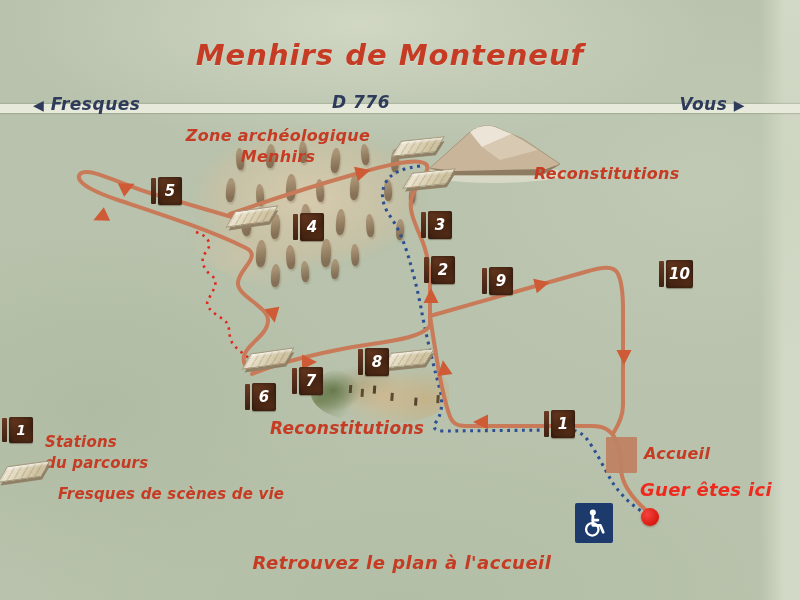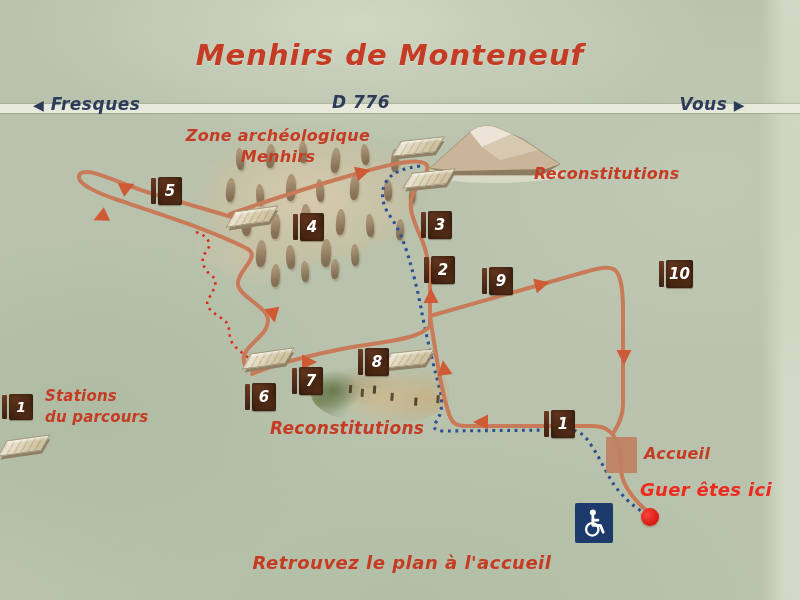--- a/index.html
+++ b/index.html
@@ -77,21 +77,21 @@
   .accueil-rect{position:absolute;left:606px;top:437px;width:31px;height:36px;background:var(--accueil-brown);opacity:.95;border-radius:1px;}
   .parking-rect{position:absolute;left:636px;top:505px;width:110px;height:54px;background:var(--parking-green);
     box-shadow:inset 0 0 8px rgba(70,80,55,.25);}
   .parking-label{position:absolute;left:24px;top:14px;font:italic bold 20px "DejaVu Sans",sans-serif;color:#fff;letter-spacing:1px;}
   .you-dot{position:absolute;left:641px;top:508px;width:18px;height:18px;border-radius:50%;
     background:radial-gradient(circle at 35% 35%, #f4453c, #d91810 70%);box-shadow:0 1px 2px rgba(100,20,10,.4);}
   .wheelchair{position:absolute;left:575px;top:503px;width:38px;height:40px;background:var(--wheelchair-navy);
     border-radius:2px;display:flex;align-items:center;justify-content:center;}
   
   .legend-row{position:absolute;display:flex;align-items:center;gap:12px;}
-  .legend-text{font:italic bold 15px "DejaVu Sans",sans-serif;color:var(--accent-red);line-height:1.4;letter-spacing:.2px;}
+  .legend-text{font:italic bold 15px "DejaVu Sans",sans-serif;color:var(--accent-red);line-height:1.4;letter-spacing:.2px;margin-top:46px;}
   .dots-blue-swatch{width:44px;border-top:4px dotted var(--dots-blue);height:0;}
   .dots-red-swatch{width:46px;border-top:3px dotted var(--dots-red);height:0;}
   .legend-station .st-bar{height:24px;}
   .legend-station .st-num{height:26px;line-height:26px;font-size:14px;}
   .legend-fresque{position:relative;transform:rotate(-8deg) skewX(-38deg);margin-left:2px;}
   svg.paths{position:absolute;left:0;top:0;}
   .p-orange{stroke:var(--path-orange);stroke-width:4;fill:none;stroke-linecap:round;stroke-linejoin:round;}
   .p-blue{stroke:var(--dots-blue);stroke-width:3.1;fill:none;stroke-dasharray:2.8 4.6;}
   .p-red{stroke:var(--dots-red);stroke-width:2.6;fill:none;stroke-dasharray:2.4 4.6;}
   .arrow{fill:var(--arrow-orange);}
@@ -259,16 +259,17 @@
       <span class="st-bar"></span>
       <span class="st-num">1</span>
     </span>
     <span class="legend-text">
       <div>Stations</div>
       <div>du parcours</div>
     </span>
   </div>
   <div class="legend-row" style="left:0px;top:438px;">
     <span class="fresque legend-fresque"></span>
+    <span class="legend-text">Fresques de scènes de vie</span>
   </div>
 
   <div class="footer-label">Retrouvez le plan à l'accueil</div>
 </div>
 
 </body></html>

